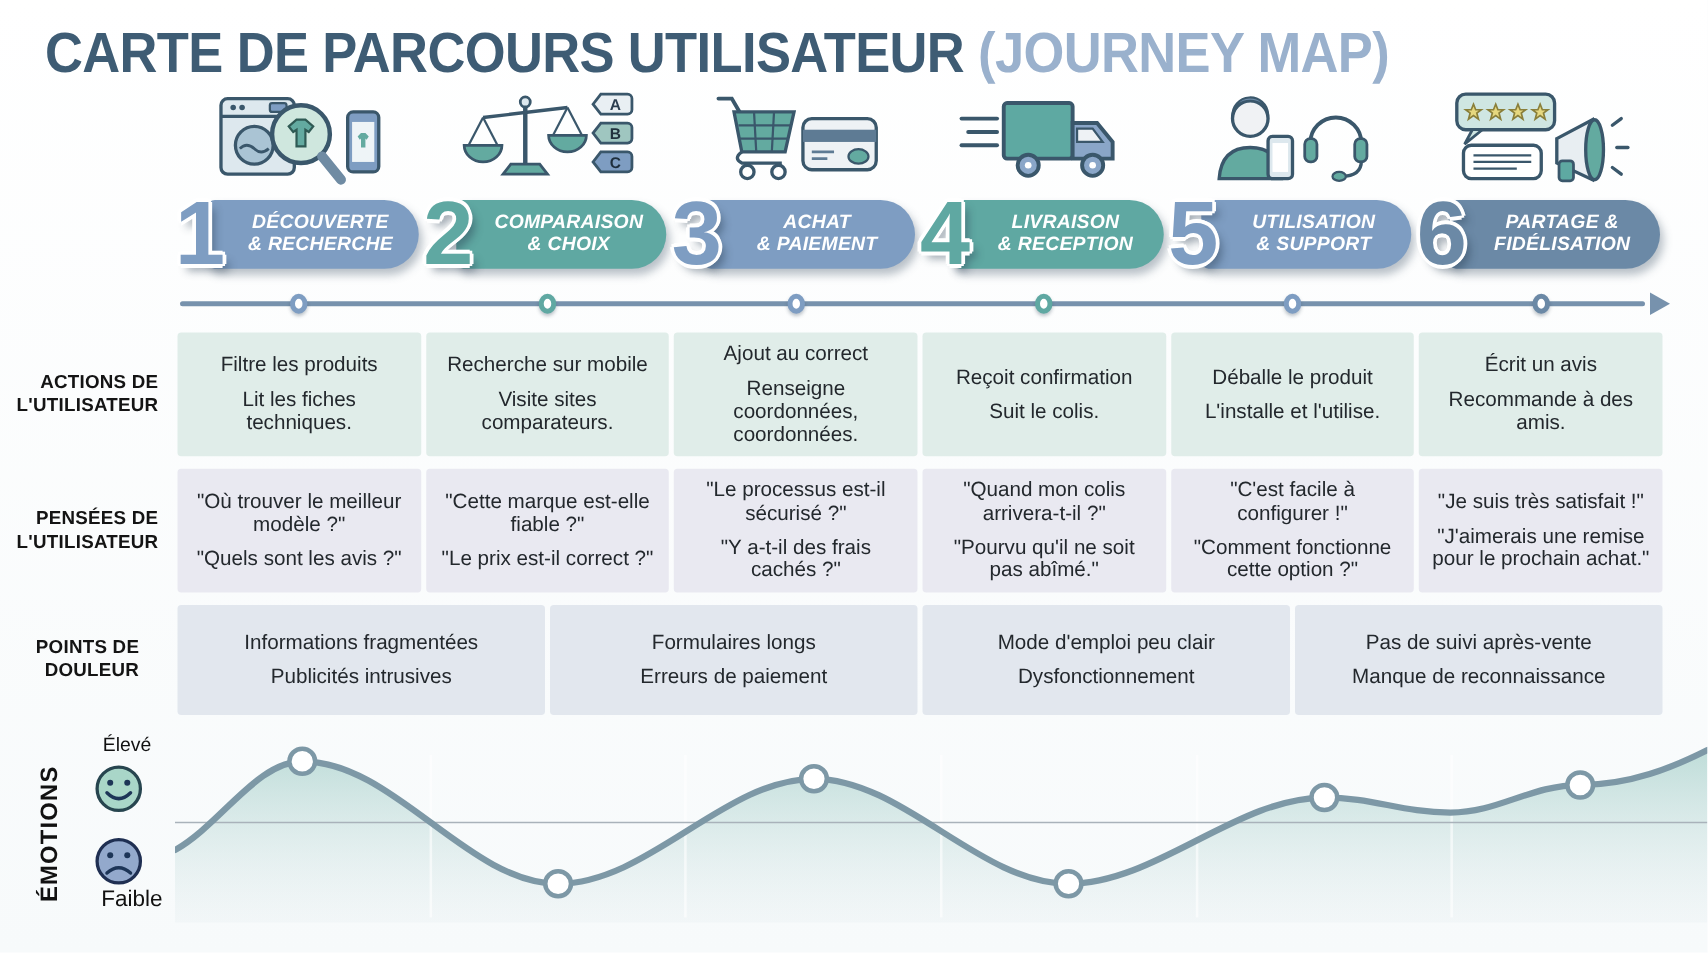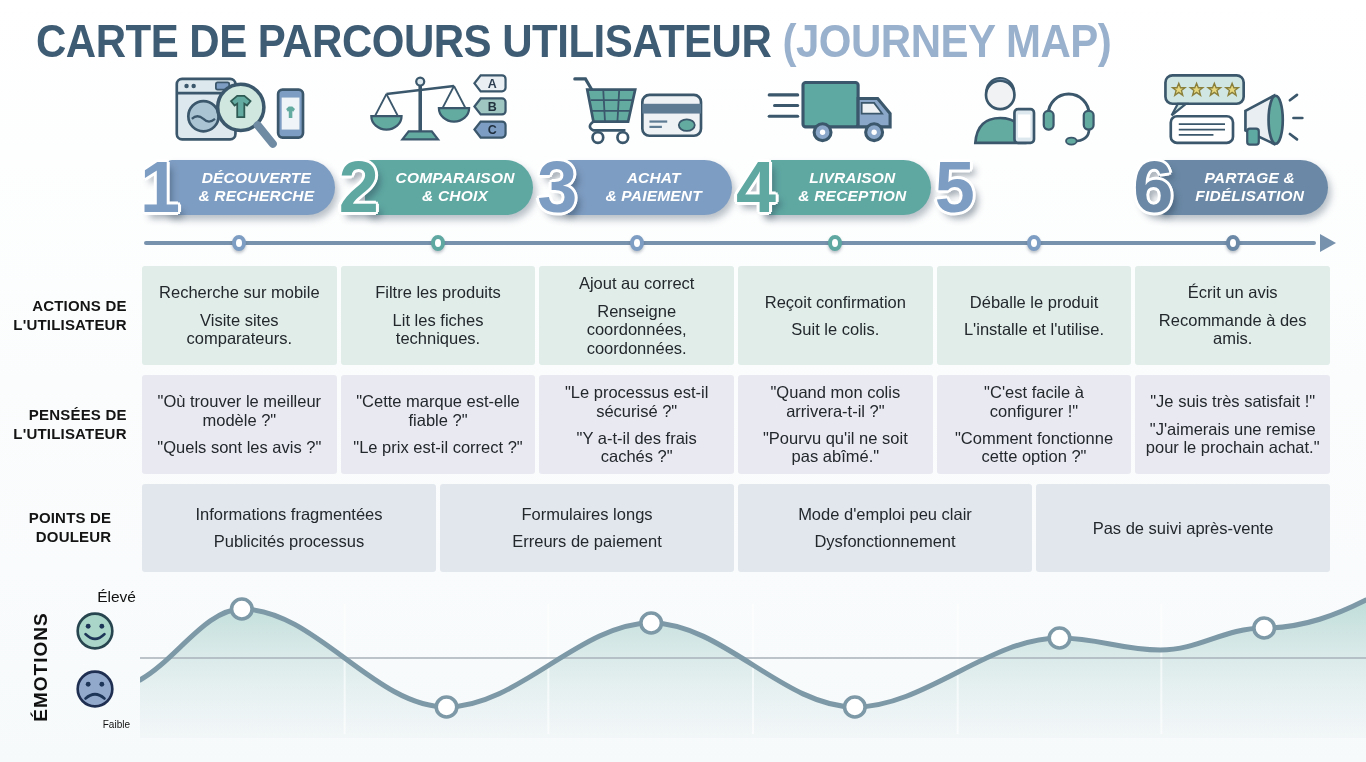--- a/index.html
+++ b/index.html
@@ -42,22 +42,22 @@
     gap:9px; padding:8px 10px; text-align:center; font-size:16.5px; color:#23282d; line-height:1.12; }
   .row-actions  .cell { background:#e0ede9; min-height:87px; }
   .row-thoughts .cell { background:#e9e9f1; min-height:97px; }
   .row-pain     .cell { background:#e2e7ee; min-height:88px; }
 
   
   .emotions { display:flex; height:170px; margin-top:2px; }
   .emo-gutter { width:140px; position:relative; flex:none; }
   .emo-axis-wrap { position:absolute; left:26px; top:0; height:100%; width:30px; display:flex; align-items:center; justify-content:center; }
   .emo-axis { transform:rotate(-90deg); white-space:nowrap; font-weight:800; font-size:19px; letter-spacing:1px; color:#111; }
-  .emo-high { position:absolute; top:6px; right:4px; font-size:15.5px; color:#111; }
-  .emo-low  { position:absolute; bottom:22px; right:10px; font-size:10px; color:#111;margin-top:36px; }
+  .emo-high { position:absolute; top:6px; right:19px; font-size:15.5px; color:#111; }
+  .emo-low  { position:absolute; bottom:22px; right:10px; font-size:18px; color:#111;margin-top:36px; }
   .emo-happy { position:absolute; top:28px; right:24px; width:42px; height:42px; }
   .emo-sad   { position:absolute; top:86px; right:24px; width:42px; height:42px; }
   .emo-chart { flex:1; height:170px; }
 </style>
 </head>
 <body>
 
 <div class="page">
 
   <div class="title-bar">
@@ -177,20 +177,22 @@
           <rect x="64" y="50" width="14" height="26" fill="#fff"></rect>
           <path d="M98,50 a23,23 0 0 1 46,0" fill="none" stroke="#3a576b" stroke-width="3.5"></path>
           <rect x="93" y="46" width="11" height="21" rx="5" fill="#63aaa0" stroke="#3a576b" stroke-width="2.5"></rect>
           <rect x="138" y="46" width="11" height="21" rx="5" fill="#63aaa0" stroke="#3a576b" stroke-width="2.5"></rect>
           <path d="M144,66 q0,14 -18,14" fill="none" stroke="#3a576b" stroke-width="3"></path>
           <ellipse cx="124" cy="80" rx="6" ry="4" fill="#63aaa0" stroke="#3a576b" stroke-width="2"></ellipse>
         </svg>
       </div>
       <div class="banner-row">
         <div class="num" style="color: rgb(126, 157, 194);">5</div>
+        <div class="pill" style="background-color: rgb(126, 157, 194);">UTILISATION
+&amp; SUPPORT</div>
       </div>
     </div>
 
     <div class="stage">
       <div class="icon-wrap">
         <svg viewBox="0 0 164 90">
           <rect x="6" y="6" width="88" height="32" rx="8" fill="#cfe6e2" stroke="#3a576b" stroke-width="3"></rect>
           <path d="M20,38 l-7,13 16,-13 z" fill="#cfe6e2" stroke="#3a576b" stroke-width="2.5"></path>
           <g fill="#e6d87f" stroke="#8a7f3a" stroke-width="1.5">
             <path transform="translate(21,22)" d="M0,-7 L2,-2 7,-2 3,1 4.5,6.5 0,3.2 -4.5,6.5 -3,1 -7,-2 -2,-2 Z"></path>
@@ -242,26 +244,26 @@
         </div>
     </div>
   </div>
 
   <div class="rows">
 
     <div class="data-row row-actions">
       <div class="row-label">ACTIONS DE
 L'UTILISATEUR</div>
       <div class="cell">
+          <div>Filtre les produits</div>
+          <div>Lit les fiches techniques.</div>
+        </div>
+      <div class="cell">
           <div>Recherche sur mobile</div>
           <div>Visite sites comparateurs.</div>
-        </div>
-      <div class="cell">
-          <div>Filtre les produits</div>
-          <div>Lit les fiches techniques.</div>
         </div>
       <div class="cell">
           <div>Ajout au correct</div>
           <div>Renseigne coordonnées, coordonnées.</div>
         </div>
       <div class="cell">
           <div>Reçoit confirmation</div>
           <div>Suit le colis.</div>
         </div>
       <div class="cell">
@@ -301,32 +303,33 @@
           <div>"Je suis très satisfait !"</div>
           <div>"J'aimerais une remise pour le prochain achat."</div>
         </div>
     </div>
 
     <div class="data-row row-pain">
       <div class="row-label">POINTS DE
 DOULEUR</div>
       <div class="cell">
           <div>Informations fragmentées</div>
-          <div>Publicités processus</div>
+          <div>Publicités intrusives</div>
         </div>
       <div class="cell">
           <div>Formulaires longs</div>
           <div>Erreurs de paiement</div>
         </div>
       <div class="cell">
           <div>Mode d'emploi peu clair</div>
           <div>Dysfonctionnement</div>
         </div>
       <div class="cell">
           <div>Pas de suivi après-vente</div>
+          <div>Manque de reconnaissance</div>
         </div>
     </div>
   </div>
 
   <div class="emotions">
     <div class="emo-gutter">
       <div class="emo-axis-wrap">
           <div class="emo-axis">ÉMOTIONS</div>
         </div>
       <div class="emo-high">Élevé</div>

